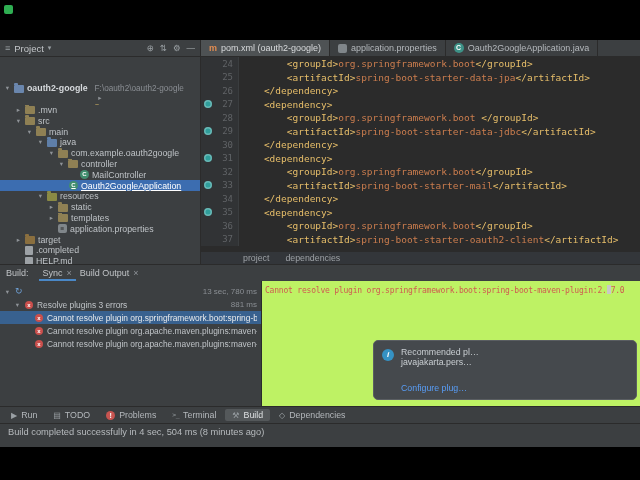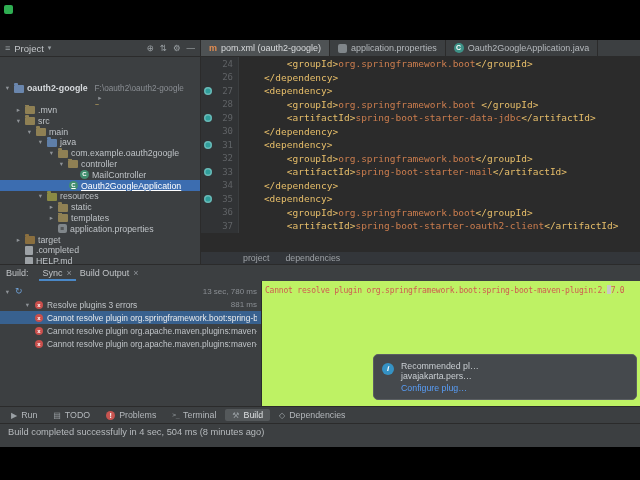--- a/index.html
+++ b/index.html
@@ -72,21 +72,21 @@
   .bi-sync{color:#6fa1d6;font-size:9px;line-height:9px}
   .bi-error{width:8px;height:8px;border-radius:50%;background:#c94f4c;color:#fff;font-size:6px;line-height:8px;text-align:center;font-weight:bold}
   .bi-error::after{content:"x"}
   .bt-label{overflow:hidden;flex:0 1 auto}
   .bt-right{margin-left:auto;color:#8a8e93;font-size:8px;flex:0 0 auto}
   .build-console{flex:1;min-width:0;background:#bef264;position:relative;padding:4px 3px;font-family:"DejaVu Sans Mono",monospace;font-size:8px;letter-spacing:-0.2px;color:#cf5b51}
   .console-line{white-space:nowrap;overflow:hidden}
   .cursor{display:inline-block;width:4px;height:9px;background:#c8c8c8;vertical-align:-1px}
   .notification{position:absolute;right:3px;bottom:6px;width:264px;background:#45494d;border:1px solid #5a5e62;border-radius:5px;padding:6px 8px 6px 27px;font-family:"Liberation Sans",sans-serif;font-size:8.8px;letter-spacing:0;color:#c9ced2}
   .notif-icon{position:absolute;left:8px;top:8px;width:12px;height:12px;border-radius:50%;background:#3592c4;color:#fff;font-size:8px;line-height:12px;text-align:center;font-weight:bold;font-style:italic}
-  .notif-link{color:#589df6;margin-top:2px}
+  .notif-link{color:#589df6;margin-top:16px}
 
   
   .bottom-bar{height:17px;flex:0 0 auto;display:flex;align-items:center;gap:2px;background:#3c3f41;border-top:1px solid #2b2b2b;padding-left:4px;font-size:8.8px;color:#b4b8bc}
   .bb-item{display:flex;align-items:center;gap:4px;padding:1px 7px;border-radius:2px;white-space:nowrap}
   .bb-item.active{background:#54585a;color:#dde0e2}
   .bb-icon{color:#9aa0a4;font-size:8px}
   .ic-problems{width:9px;height:9px;border-radius:50%;background:#c75450;color:#fff;font-size:7px;line-height:9px;text-align:center;font-weight:bold}
   .ic-terminal{font-family:"DejaVu Sans Mono",monospace;font-size:6.5px;letter-spacing:-0.5px}
   .status-bar{height:24px;flex:0 0 auto;background:#3c3f41;border-top:1px solid #2b2b2b;padding:3px 0 0 8px;font-size:9.3px;color:#b6babd}
 </style>
@@ -222,20 +222,26 @@
             <span class="tlabel">mvnw</span>
           </div>
         </div>
       <div class="editor-col">
         <div class="editor">
             <div class="ed-line">
               <span class="gutter">
                 <span class="lnum">24</span>
               </span>
               <span class="code">        <span class="xtag">&lt;groupId&gt;</span>org.springframework.boot<span class="xtag">&lt;/groupId&gt;</span></span>
+            </div>
+            <div class="ed-line">
+              <span class="gutter">
+                <span class="lnum">25</span>
+              </span>
+              <span class="code">        <span class="xtag">&lt;artifactId&gt;</span>spring-boot-starter-data-jpa<span class="xtag">&lt;/artifactId&gt;</span></span>
             </div>
             <div class="ed-line">
               <span class="gutter">
                 <span class="lnum">26</span>
               </span>
               <span class="code">    <span class="xtag">&lt;/dependency&gt;</span></span>
             </div>
             <div class="ed-line">
               <span class="gutter">
                 <span class="lnum">27</span>
@@ -329,21 +335,21 @@
             </span>
           </span>
       </div>
       <div class="build-content">
         <div class="build-tree">
             <div class="bt-row" style="padding-left: 4px;">
               <span class="chev">▾</span>
               <span class="bicon bi-sync">↻</span>
               <span class="bt-right">13 sec, 780 ms</span>
             </div>
-            <div class="bt-row" style="padding-left: 24px;">
+            <div class="bt-row" style="padding-left: 14px;">
               <span class="chev">▾</span>
               <span class="bicon bi-error"></span>
               <span class="bt-label">Resolve plugins  3 errors</span>
               <span class="bt-right">881 ms</span>
             </div>
             <div class="bt-row selected" style="padding-left: 24px;">
               <span class="chev"></span>
               <span class="bicon bi-error"></span>
               <span class="bt-label">Cannot resolve plugin org.springframework.boot:spring-boot-maven-plu</span>
             </div>

